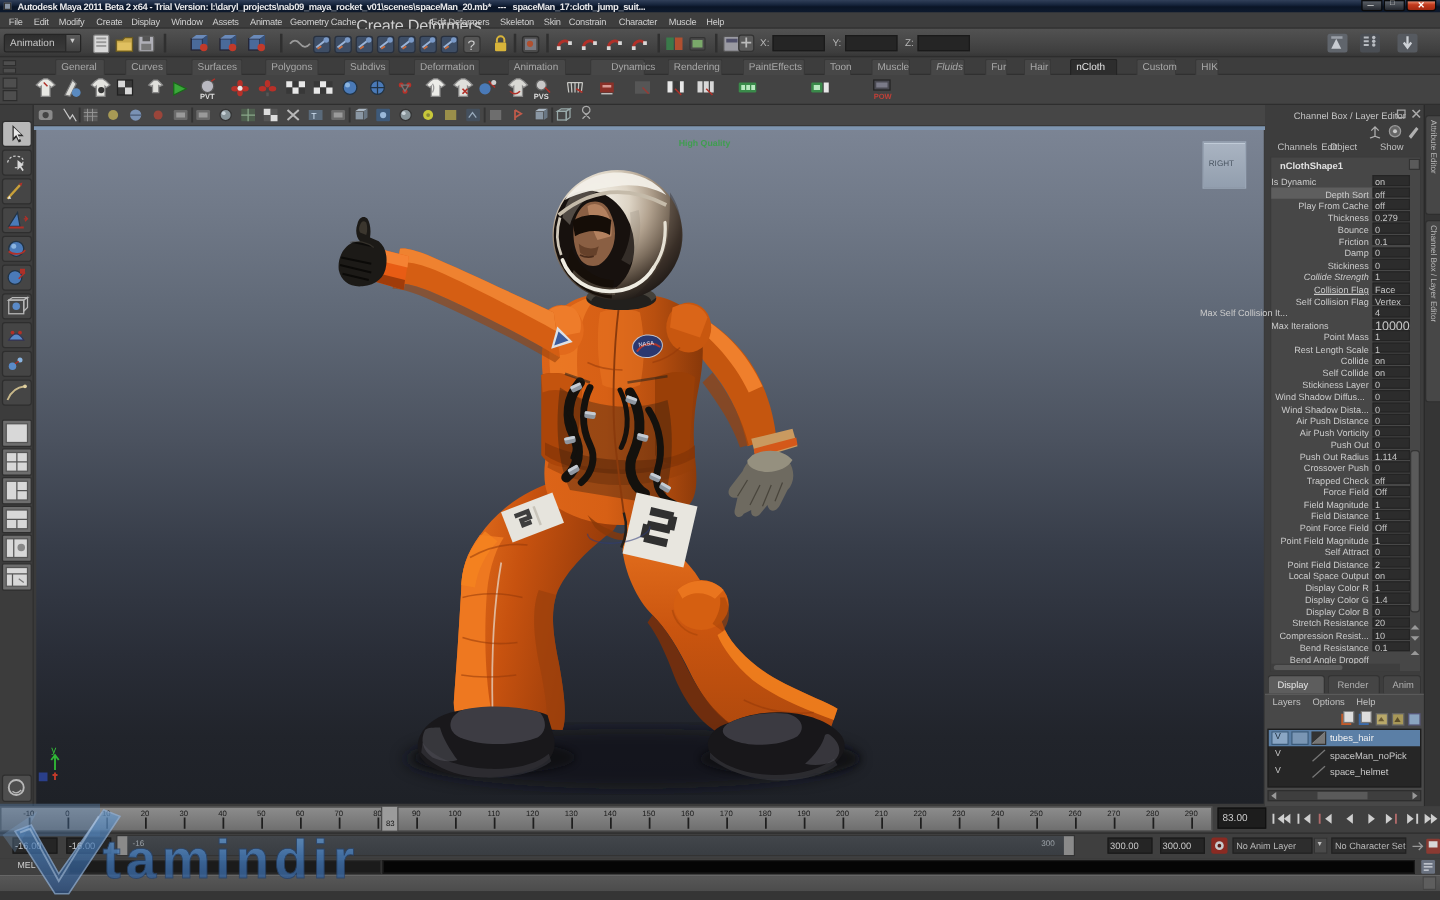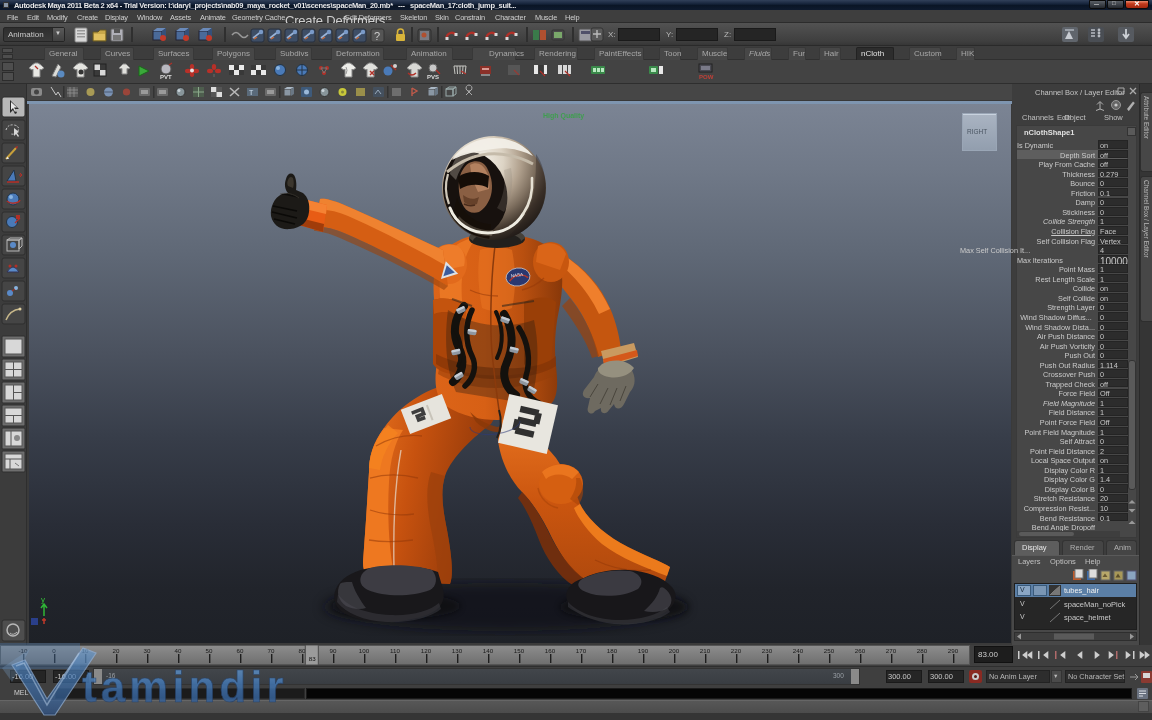--- a/index.html
+++ b/index.html
@@ -845,21 +845,21 @@
 <div class="tx" style="left:1100px;top:265.1px;font-size:7.3px;color:#c8c8c8;">1</div>
 <div class="tx" style="left:1017px;top:274.7px;width:78px;font-size:7.3px;color:#cbcbcb;text-align:right;">Rest Length Scale</div>
 <div class="abs" style="left:1098px;top:273.9px;width:30px;height:8.6px;background:#2c2c2c;border:1px solid #242424;"></div>
 <div class="tx" style="left:1100px;top:274.7px;font-size:7.3px;color:#c8c8c8;">1</div>
 <div class="tx" style="left:1017px;top:284.2px;width:78px;font-size:7.3px;color:#cbcbcb;text-align:right;">Collide</div>
 <div class="abs" style="left:1098px;top:283.4px;width:30px;height:8.6px;background:#2c2c2c;border:1px solid #242424;"></div>
 <div class="tx" style="left:1100px;top:284.2px;font-size:7.3px;color:#c8c8c8;">on</div>
 <div class="tx" style="left:1017px;top:293.8px;width:78px;font-size:7.3px;color:#cbcbcb;text-align:right;">Self Collide</div>
 <div class="abs" style="left:1098px;top:293.0px;width:30px;height:8.6px;background:#2c2c2c;border:1px solid #242424;"></div>
 <div class="tx" style="left:1100px;top:293.8px;font-size:7.3px;color:#c8c8c8;">on</div>
-<div class="tx" style="left:1017px;top:303.4px;width:78px;font-size:7.3px;color:#cbcbcb;text-align:right;">Strength Layer</div>
+<div class="tx" style="left:1017px;top:303.4px;width:78px;font-size:7.3px;color:#cbcbcb;text-align:right;">Stickiness Layer</div>
 <div class="abs" style="left:1098px;top:302.6px;width:30px;height:8.6px;background:#2c2c2c;border:1px solid #242424;"></div>
 <div class="tx" style="left:1100px;top:303.4px;font-size:7.3px;color:#c8c8c8;">0</div>
 <div class="tx" style="left:1017px;top:312.9px;width:78px;font-size:7.3px;color:#cbcbcb;text-align:center;">Wind Shadow Diffus...</div>
 <div class="abs" style="left:1098px;top:312.1px;width:30px;height:8.6px;background:#2c2c2c;border:1px solid #242424;"></div>
 <div class="tx" style="left:1100px;top:312.9px;font-size:7.3px;color:#c8c8c8;">0</div>
 <div class="tx" style="left:1017px;top:322.5px;width:78px;font-size:7.3px;color:#cbcbcb;text-align:right;">Wind Shadow Dista...</div>
 <div class="abs" style="left:1098px;top:321.7px;width:30px;height:8.6px;background:#2c2c2c;border:1px solid #242424;"></div>
 <div class="tx" style="left:1100px;top:322.5px;font-size:7.3px;color:#c8c8c8;">0</div>
 <div class="tx" style="left:1017px;top:332.0px;width:78px;font-size:7.3px;color:#cbcbcb;text-align:right;">Air Push Distance</div>
 <div class="abs" style="left:1098px;top:331.2px;width:30px;height:8.6px;background:#2c2c2c;border:1px solid #242424;"></div>
@@ -875,21 +875,21 @@
 <div class="tx" style="left:1100px;top:360.6px;font-size:7.3px;color:#c8c8c8;">1.114</div>
 <div class="tx" style="left:1017px;top:370.2px;width:78px;font-size:7.3px;color:#cbcbcb;text-align:right;">Crossover Push</div>
 <div class="abs" style="left:1098px;top:369.4px;width:30px;height:8.6px;background:#2c2c2c;border:1px solid #242424;"></div>
 <div class="tx" style="left:1100px;top:370.2px;font-size:7.3px;color:#c8c8c8;">0</div>
 <div class="tx" style="left:1017px;top:379.8px;width:78px;font-size:7.3px;color:#cbcbcb;text-align:right;">Trapped Check</div>
 <div class="abs" style="left:1098px;top:378.9px;width:30px;height:8.6px;background:#2c2c2c;border:1px solid #242424;"></div>
 <div class="tx" style="left:1100px;top:379.8px;font-size:7.3px;color:#c8c8c8;">off</div>
 <div class="tx" style="left:1017px;top:389.3px;width:78px;font-size:7.3px;color:#cbcbcb;text-align:right;">Force Field</div>
 <div class="abs" style="left:1098px;top:388.5px;width:30px;height:8.6px;background:#2c2c2c;border:1px solid #242424;"></div>
 <div class="tx" style="left:1100px;top:389.3px;font-size:7.3px;color:#c8c8c8;">Off</div>
-<div class="tx" style="left:1017px;top:398.9px;width:78px;font-size:7.3px;color:#cbcbcb;text-align:right;font-style:italic;">Field Magnitude</div>
+<div class="tx" style="left:1017px;top:398.9px;width:78px;font-size:7.3px;color:#cbcbcb;text-align:right;">Field Magnitude</div>
 <div class="abs" style="left:1098px;top:398.1px;width:30px;height:8.6px;background:#2c2c2c;border:1px solid #242424;"></div>
 <div class="tx" style="left:1100px;top:398.9px;font-size:7.3px;color:#c8c8c8;">1</div>
 <div class="tx" style="left:1017px;top:408.4px;width:78px;font-size:7.3px;color:#cbcbcb;text-align:right;">Field Distance</div>
 <div class="abs" style="left:1098px;top:407.6px;width:30px;height:8.6px;background:#2c2c2c;border:1px solid #242424;"></div>
 <div class="tx" style="left:1100px;top:408.4px;font-size:7.3px;color:#c8c8c8;">1</div>
 <div class="tx" style="left:1017px;top:418.0px;width:78px;font-size:7.3px;color:#cbcbcb;text-align:right;">Point Force Field</div>
 <div class="abs" style="left:1098px;top:417.2px;width:30px;height:8.6px;background:#2c2c2c;border:1px solid #242424;"></div>
 <div class="tx" style="left:1100px;top:418.0px;font-size:7.3px;color:#c8c8c8;">Off</div>
 <div class="tx" style="left:1017px;top:427.5px;width:78px;font-size:7.3px;color:#cbcbcb;text-align:right;">Point Field Magnitude</div>
 <div class="abs" style="left:1098px;top:426.7px;width:30px;height:8.6px;background:#2c2c2c;border:1px solid #242424;"></div>

